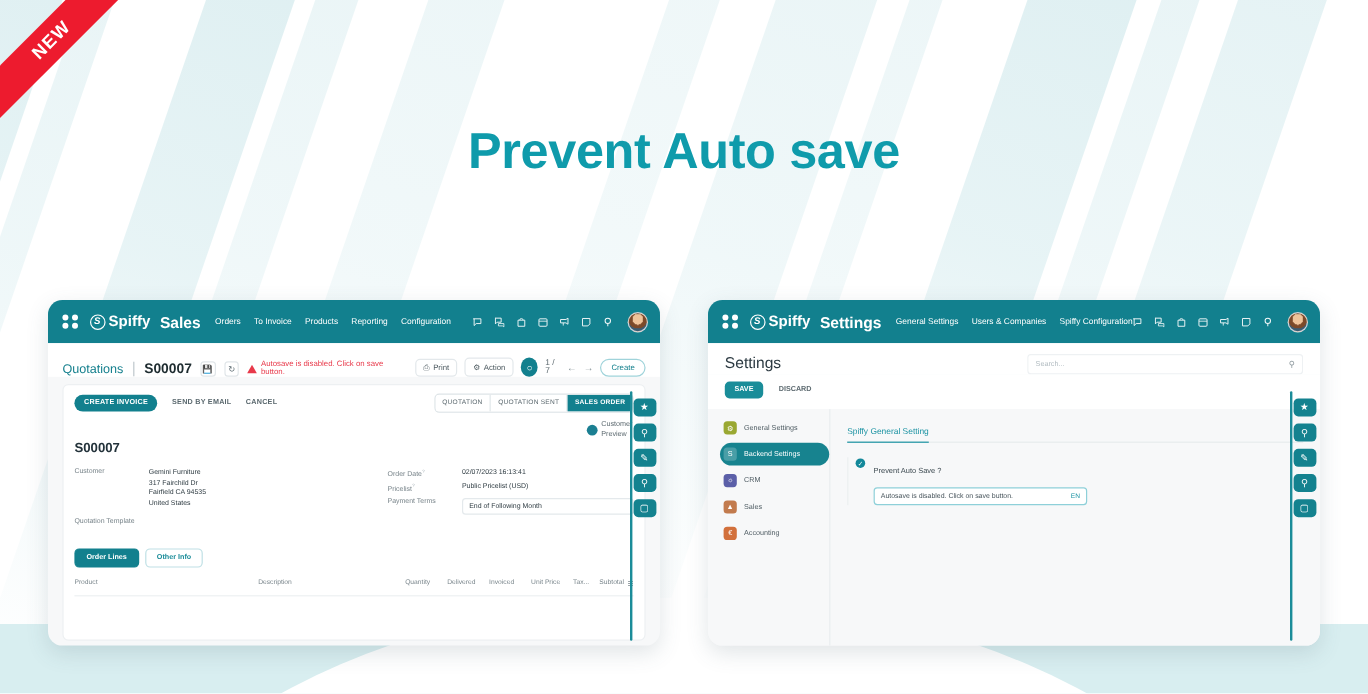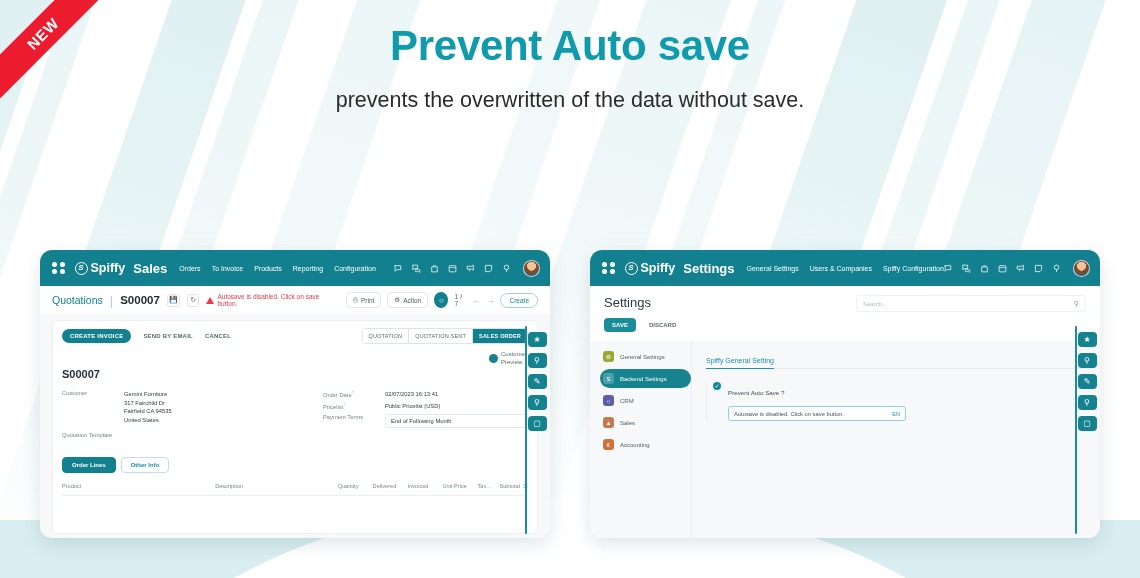--- a/index.html
+++ b/index.html
@@ -49,21 +49,21 @@
     color: #fff;
     text-align: center;
     font-size: 15px;
     font-weight: bold;
     letter-spacing: 1px;
     transform: rotate(-45deg);
     z-index: 40;
   }
 
   
-  #header { position: relative; z-index: 10; text-align: center; padding-top: 22px; }
+  #header { position: relative; z-index: 10; text-align: center; padding-top: 58px; margin-top: 44px; }
   #title {
     font-size: 42px;
     font-weight: bold;
     color: #0f9bab;
     letter-spacing: -0.3px;
   }
   #subtitle {
     margin-top: 16px;
     font-size: 21.5px;
     color: #2b2b2b;
@@ -110,21 +110,21 @@
     width: 17px; height: 17px; border-radius: 50%;
     background: radial-gradient(circle at 50% 34%, #f0c49a 0 36%, #7d4a2a 37% 62%, #3b5c73 63%);
     border: 1.3px solid rgba(255,255,255,.75);
     margin-left: 3px;
   }
 
   
   .ctl-bar {
     height: 28px;
     background: #fff;
-    display: flex; align-items: center;
+    display: flex; align-items: flex-end;
     padding: 0 12px;
     gap: 7px;
   }
   .crumb-root { color: #16808e; font-size: 10.5px; }
   .crumb-sep { color: #c4ccd1; font-size: 13px; }
   .crumb-cur { color: #1d2b2f; font-size: 11.5px; font-weight: bold; }
   .mini-btn {
     width: 13px; height: 13px;
     border: 1px solid #e1e6e9; border-radius: 3px;
     display: flex; align-items: center; justify-content: center;
@@ -267,21 +267,20 @@
   <div class="stripe" style="left:1075px;width:70px;opacity:.7;"></div>
   <div class="bottom-band"></div>
   <div class="bottom-arc"></div>
 </div>
 
 <div id="ribbon">NEW</div>
 
 <div id="header">
   <div id="title">Prevent Auto save</div>
   <div id="subtitle">
-    <div>prevents the overwritten of the data without save.</div>
   </div>
 </div>
 
 <div class="panel" id="panel-sales">
 
   <div class="navbar">
     <div class="nav-grid">
         <i></i>
         <i></i>
         <i></i>

